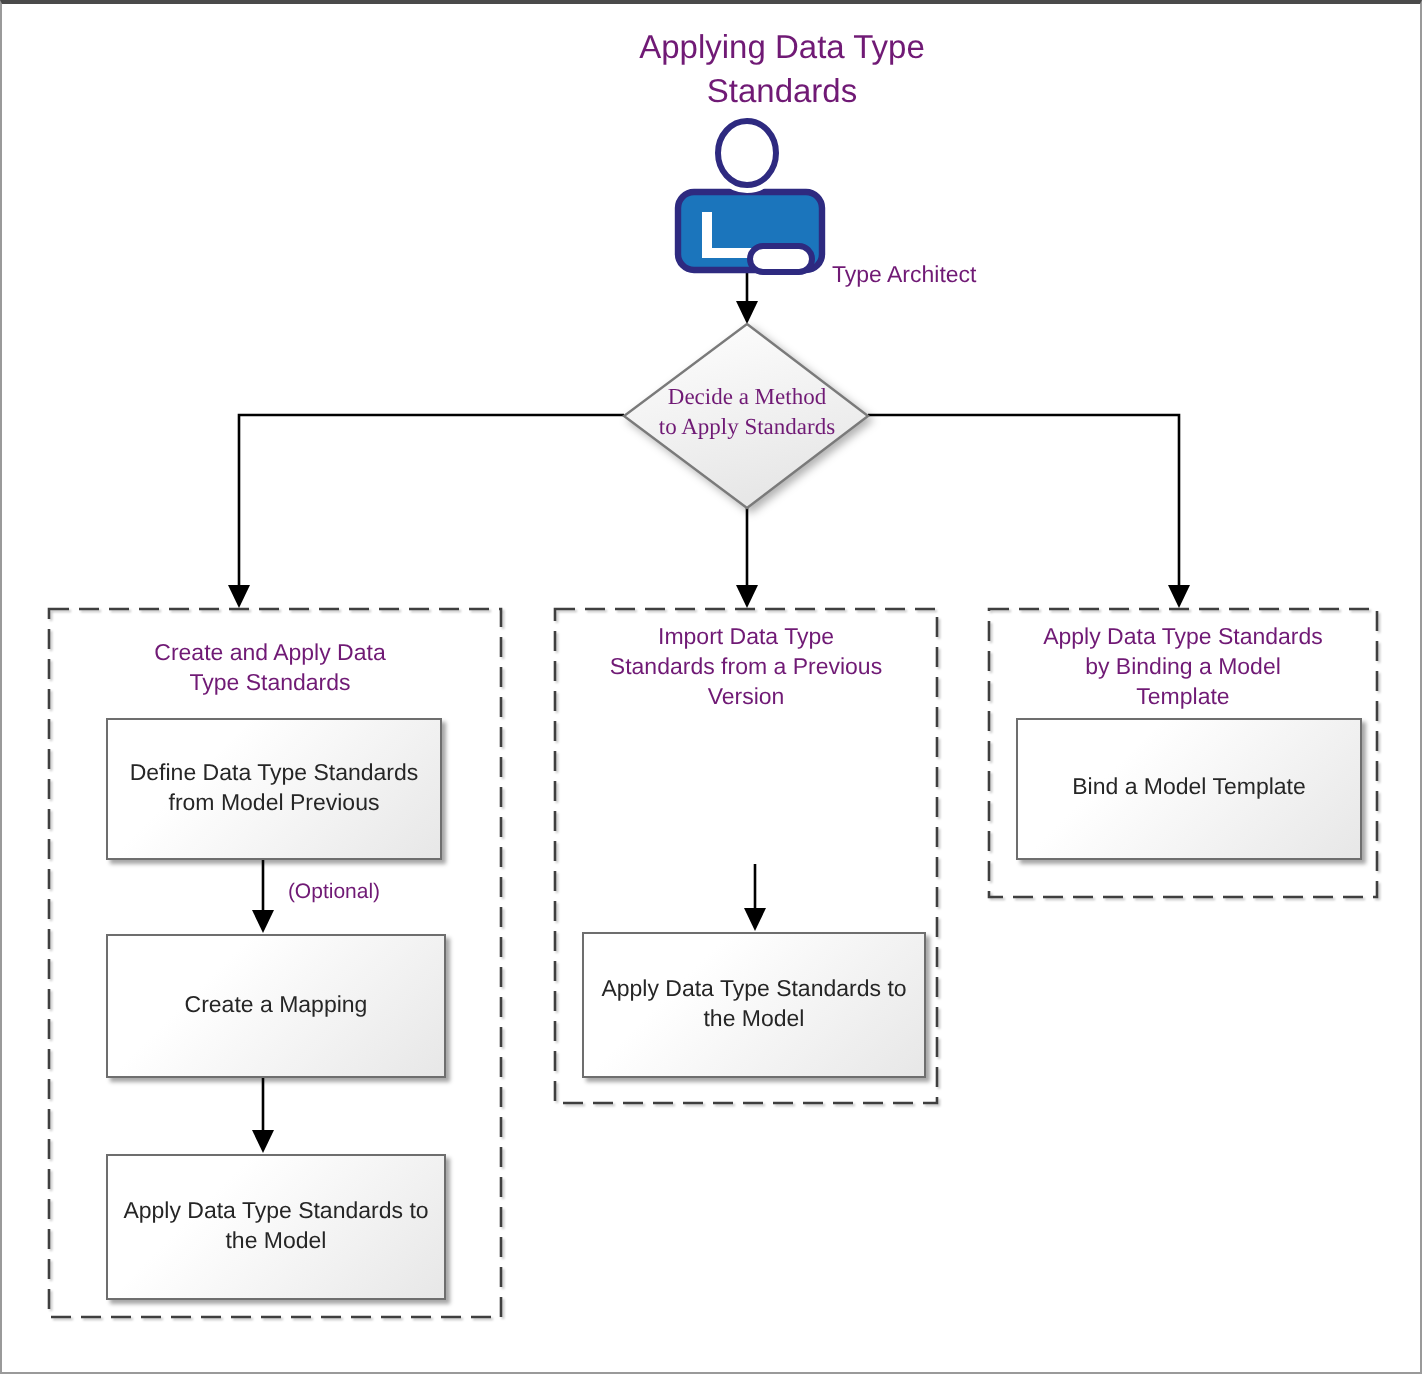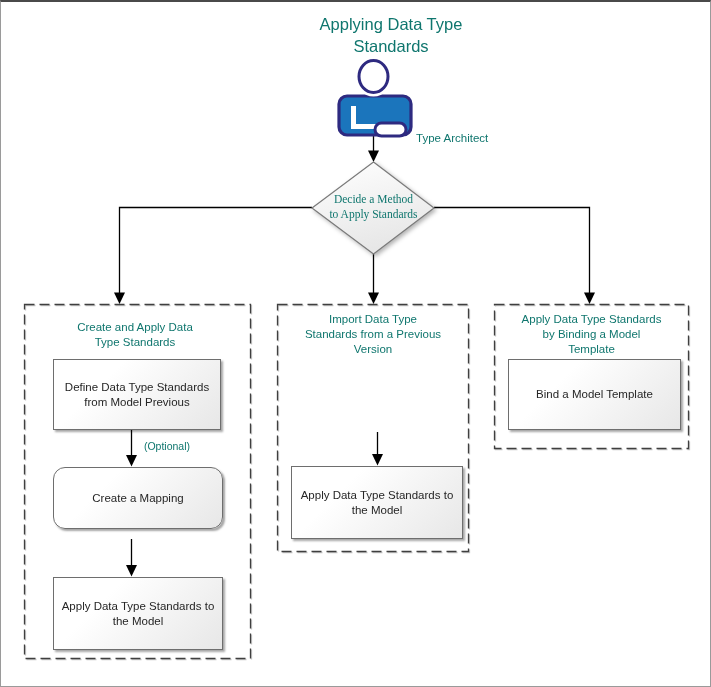--- a/index.html
+++ b/index.html
@@ -14,21 +14,21 @@
     overflow:hidden;
   }
   svg.layer{position:absolute;left:0;top:0;}
   .conn{stroke:#000000;stroke-width:1.3;fill:none;}
   .ah{fill:#000000;stroke:none;}
   .dashed{fill:none;stroke:#3f3f3f;stroke-width:1.3;stroke-dasharray:10 5;
           filter:drop-shadow(1.5px 1.5px 0.5px rgba(0,0,0,0.22));}
   .diamond{fill:url(#gShape);stroke:#7a7a7a;stroke-width:1.2;
            filter:drop-shadow(2px 2px 2px rgba(0,0,0,0.3));}
   .t{
-    position:absolute;color:#0f766e;text-align:center;
+    position:absolute;color:#701a75;text-align:center;
     font-size:11.5px;line-height:15px;white-space:pre-line;
   }
   .title{font-size:16.5px;line-height:22px;}
   .note{font-size:10.5px;line-height:13px;text-align:center;}
   .left{text-align:left;}
   .box{
     position:absolute;box-sizing:border-box;
     border:1px solid #6e6e6e;
     background:linear-gradient(135deg,#ffffff 30%,#e7e7e7 100%);
     box-shadow:2px 2px 2px rgba(0,0,0,0.35);
@@ -102,21 +102,21 @@
 Type Standards</div>
   <div class="t" style="left:512px;top:310px;width:157px;">Apply Data Type Standards
 by Binding a Model
 Template</div>
 
   <div class="box" style="left:52px;top:357px;width:168px;height:71px;">
     <span>Define Data Type Standards
 from Model Previous</span>
   </div>
   <div class="t note" style="left:136px;top:438px;width:60px;">(Optional)</div>
-  <div class="box" style="left:52px;top:465px;width:170px;height:62px;border-radius:12px;">
+  <div class="box" style="left:52px;top:465px;width:170px;height:72px;">
     <span>Create a Mapping</span>
   </div>
   <div class="box" style="left:52px;top:575px;width:170px;height:73px;">
     <span>Apply Data Type Standards to
 the Model</span>
   </div>
 
   <div class="box" style="left:290px;top:464px;width:172px;height:73px;">
     <span>Apply Data Type Standards to
 the Model</span>

